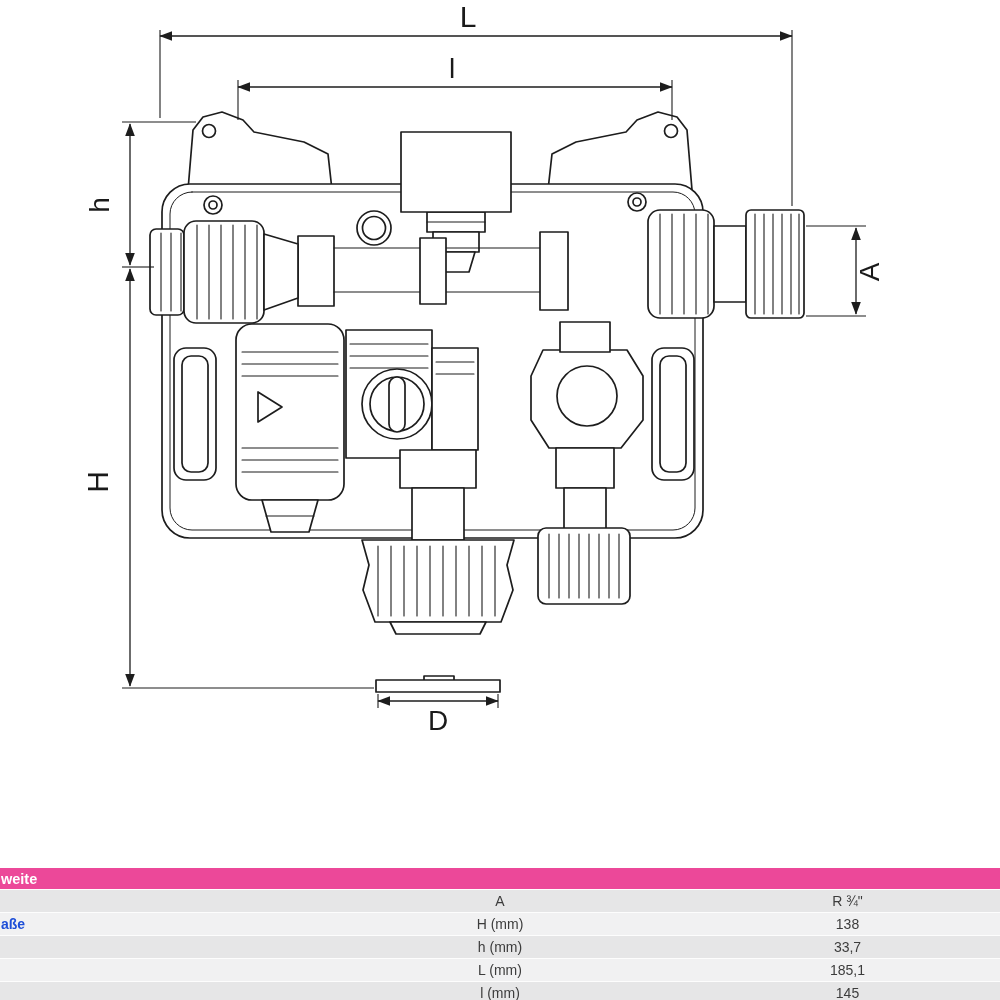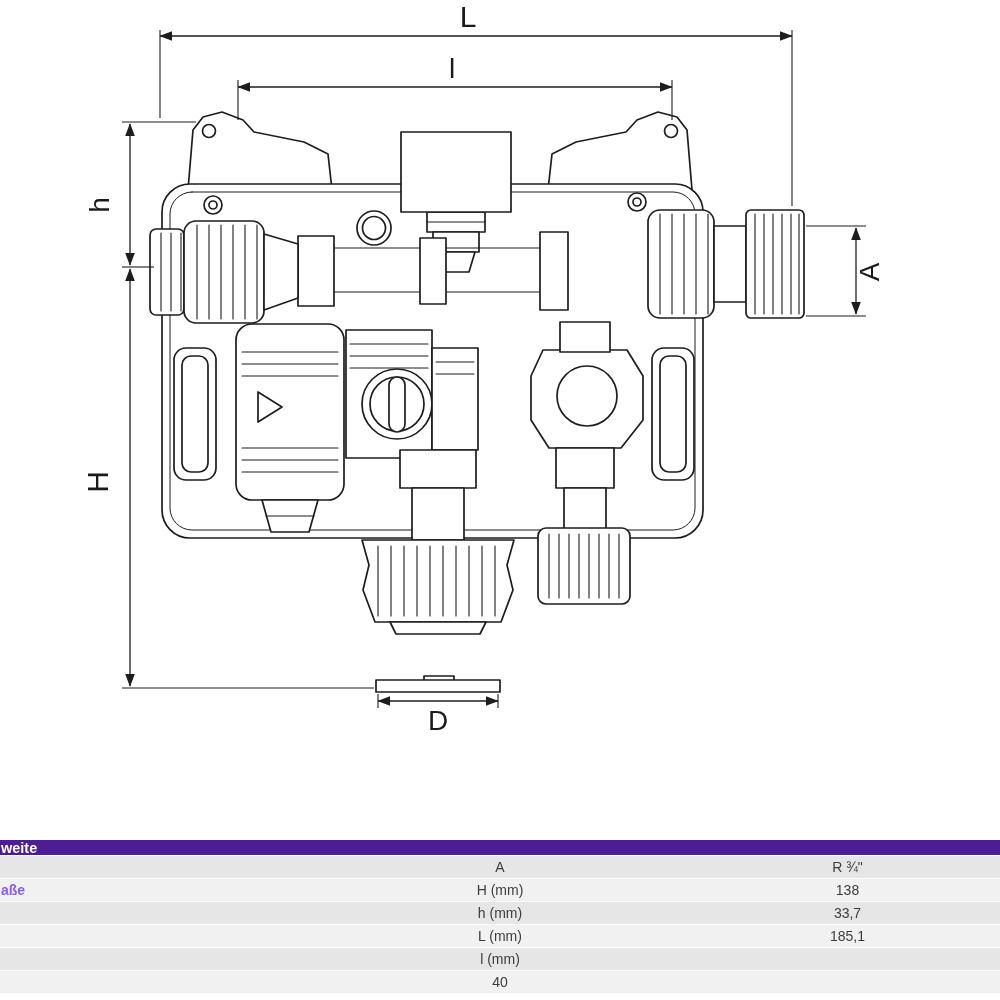--- a/index.html
+++ b/index.html
@@ -7,24 +7,24 @@
         font-family:"Liberation Sans",sans-serif;}
   .drawing-area{position:absolute;left:0;top:0;width:1000px;height:840px;}
   svg{display:block;}
   svg text{font-family:"Liberation Sans",sans-serif;fill:#1a1a1a;}
 
   
   .spec-table{position:absolute;left:0;top:840px;width:1000px;}
   .trow{display:grid;grid-template-columns:305px 390px 305px;align-items:center;
         height:23px;box-sizing:border-box;border-bottom:1px solid #fdfdfd;
         font-size:14px;color:#3c3c3c;}
-  .thead{height:16px;background:#4c1d95;color:#ffffff;font-weight:bold;font-size:14.5px;
-         border-bottom:1px solid #ffffff;}
+  .thead{height:22px;background:#ec4899;color:#ffffff;font-weight:bold;font-size:14.5px;
+         border-bottom:1px solid #ffffff;margin-top:28px;}
   .c{overflow:hidden;white-space:nowrap;}
-  .c1{text-align:left;padding-left:1px;font-weight:bold;color:#8b5cf6;}
+  .c1{text-align:left;padding-left:1px;font-weight:bold;color:#1d4ed8;}
   .thead .c1{color:#ffffff;}
   .c2{text-align:center;}
   .c3{text-align:center;}
   .shade-a{background:#e6e6e7;}
   .shade-b{background:#f1f1f2;}
 </style>
 </head>
 <body>
 
 <div class="page">
@@ -186,20 +186,21 @@
       <div class="c c3">33,7</div>
     </div>
     <div class="trow shade-b">
       <div class="c c1"></div>
       <div class="c c2">L (mm)</div>
       <div class="c c3">185,1</div>
     </div>
     <div class="trow shade-a">
       <div class="c c1"></div>
       <div class="c c2">l (mm)</div>
+      <div class="c c3">145</div>
     </div>
     <div class="trow shade-b">
       <div class="c c1"></div>
       <div class="c c3">40</div>
     </div>
   </div>
 
 </div>
 
 </body></html>

